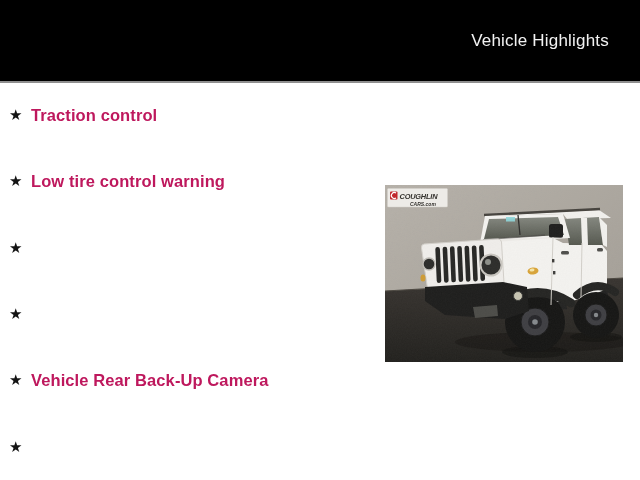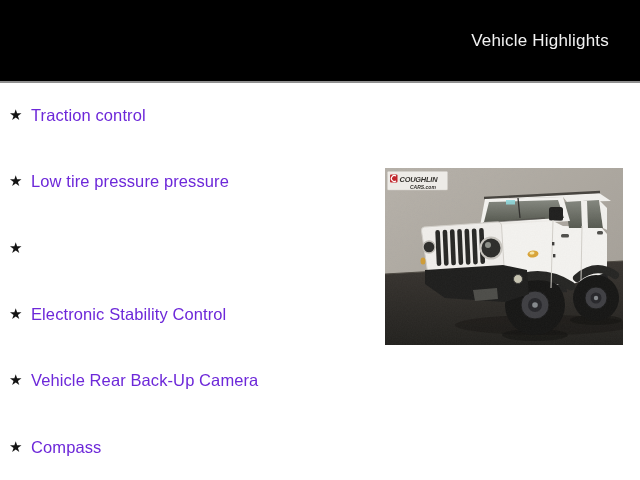--- a/index.html
+++ b/index.html
@@ -40,26 +40,27 @@
   .star {
     display: inline-block;
     width: 22px;
     font-size: 15px;
     line-height: 22px;
     color: #141414;
   }
   .hl-label {
     font-size: 16.5px;
     line-height: 22px;
-    color: #6d28d9;
+    color: #be185d;
     letter-spacing: 0.1px;
+    font-weight: bold;
   }
   
   .vehicle-photo {
-    position: absolute; left: 385px; top: 168px;
+    position: absolute; left: 385px; top: 185px;
     width: 238px; height: 177px;
     margin: 0;
   }
   .vehicle-photo svg { display: block; width: 100%; height: 100%; }
 </style>
 </head>
 <body>
 
 <div class="screen">
 
@@ -67,36 +68,34 @@
     <h1 class="header-title">Vehicle Highlights</h1>
   </header>
 
   <ul class="highlight-list">
     <li class="hl" style="top:104px">
       <span class="star">★</span>
       <span class="hl-label">Traction control</span>
     </li>
     <li class="hl" style="top:170px">
       <span class="star">★</span>
-      <span class="hl-label">Low tire pressure pressure</span>
+      <span class="hl-label">Low tire control warning</span>
     </li>
     <li class="hl" style="top:237px">
       <span class="star">★</span>
     </li>
     <li class="hl" style="top:303px">
       <span class="star">★</span>
-      <span class="hl-label">Electronic Stability Control</span>
     </li>
     <li class="hl" style="top:369px">
       <span class="star">★</span>
       <span class="hl-label">Vehicle Rear Back-Up Camera</span>
     </li>
     <li class="hl" style="top:436px">
       <span class="star">★</span>
-      <span class="hl-label">Compass</span>
     </li>
   </ul>
 
   <figure class="vehicle-photo">
     <svg viewBox="0 0 238 177" xmlns="http://www.w3.org/2000/svg">
       <defs>
         <linearGradient id="wallGrad" x1="0" y1="0" x2="1" y2="1">
           <stop offset="0" stop-color="#b7b2aa"></stop>
           <stop offset="1" stop-color="#a09b93"></stop>
         </linearGradient>

